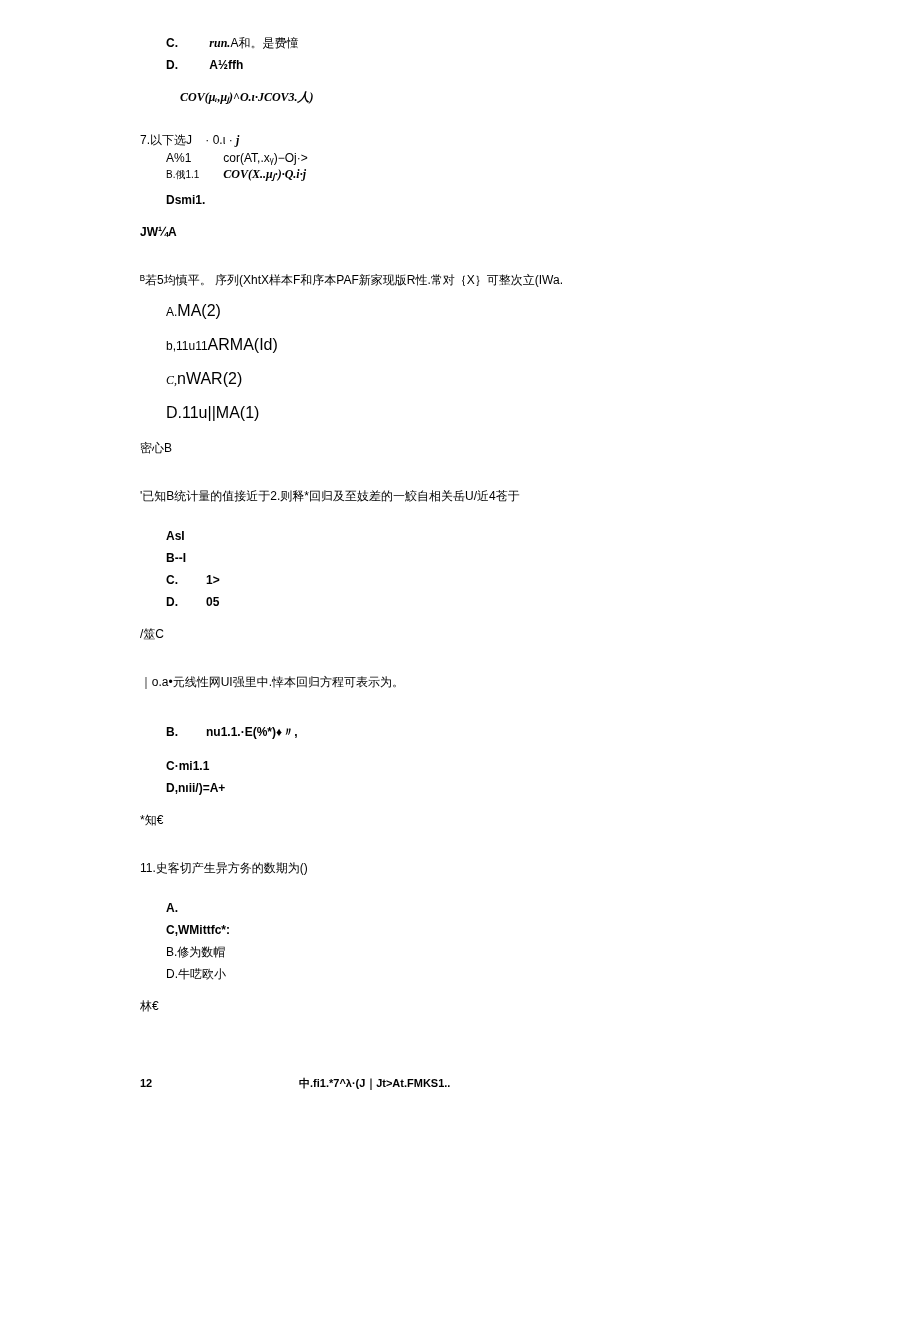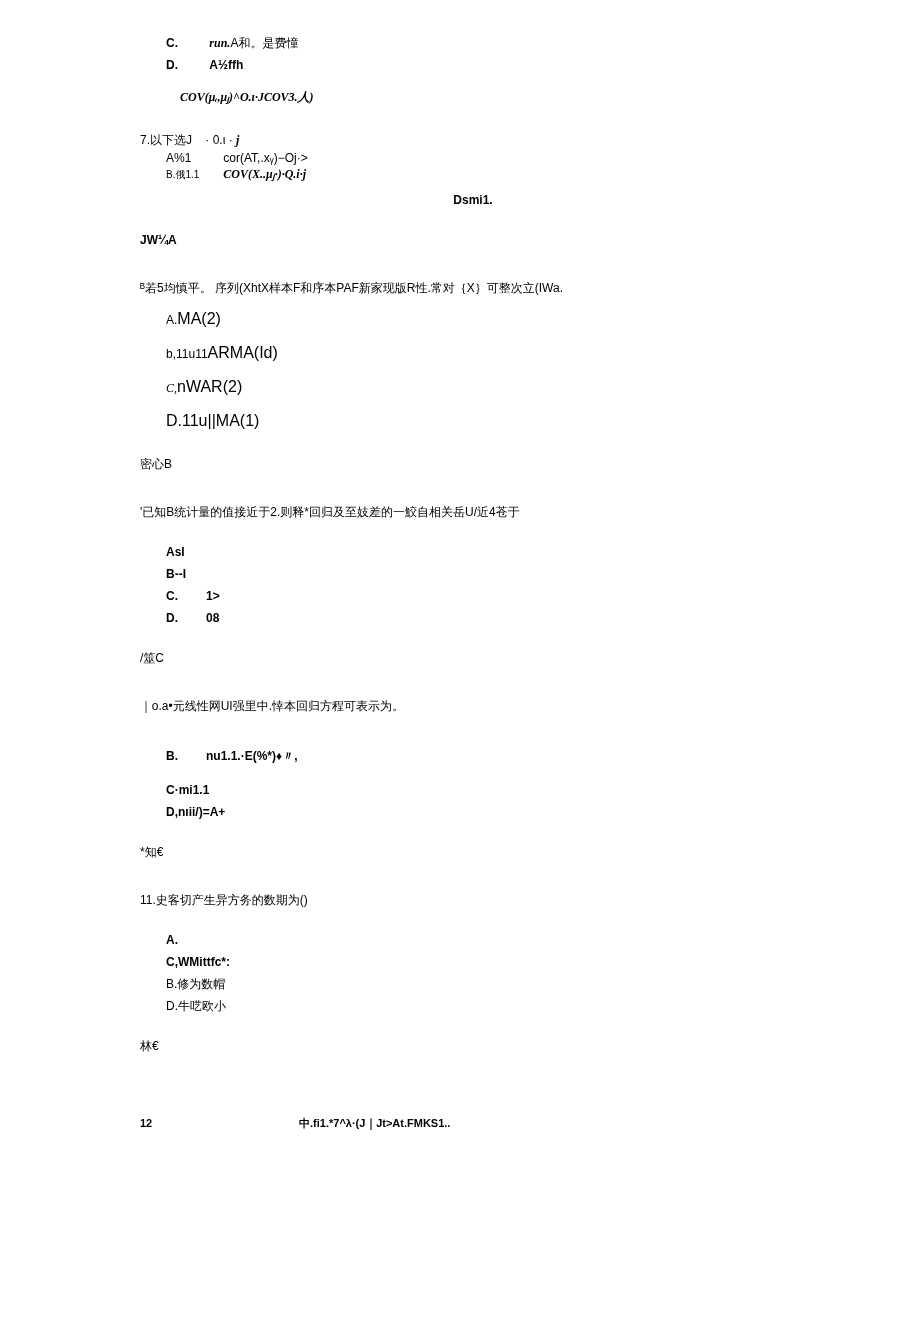--- a/index.html
+++ b/index.html
@@ -35,21 +35,21 @@
     font-weight: bold;
     margin: 14px 0 8px 40px;
   }
   .q7-block {
     margin-top: 25px;
   }
   .q7-line {
     margin-left: 26px;
   }
   .ans {
-    margin: 22px 0 30px 0;
+    margin: 14px 0 30px 0;
     font-weight: bold;
   }
   .question {
     margin: 24px 0 10px 0;
   }
   .big-opt {
     margin: 10px 0 10px 26px;
     font-size: 16px;
   }
   .big-opt .pre { font-size: 12px; }
@@ -90,21 +90,21 @@
       <span style="margin-left:10px;">· 0.ι · </span><span class="italic bold">j</span>
     </div>
     <div class="q7-line">
       <span style="display:inline-block;width:54px;">A%1</span>
       <span>cor(AT,.xᵧ)−Oj·&gt;</span>
     </div>
     <div class="q7-line" style="margin-top:-2px;">
       <span style="display:inline-block;width:54px;font-size:10px;">B.俄1.1</span>
       <span class="italic bold">COV(X..μⱼ·)·Q.i·j</span>
     </div>
-    <div class="q7-line bold" style="margin-top:8px;text-align:center;">Dsmi1.</div>
+    <div class="q7-line bold" style="margin-top:8px;">Dsmi1.</div>
   </div>
   <div class="ans">JW¼A</div>
 
   <div class="question">
     <div>ᴮ若5均慎平。 序列(XhtX样本F和序本PAF新家现版R性.常对｛X｝可整次立(IWa.</div>
     <div class="big-opt">
       <span class="pre">A.</span><span>MA(2)</span>
     </div>
     <div class="big-opt">
       <span class="pre">b,11u11</span><span>ARMA(Id)</span>
@@ -120,21 +120,21 @@
 
   <div class="question">
     <div>'已知B统计量的值接近于2.则释*回归及至妓差的一鮫自相关岳U/近4苍于</div>
     <div class="spacer"></div>
     <div class="option-row bold">AsI</div>
     <div class="option-row bold">B--I</div>
     <div class="option-row">
       <span class="label">C.</span><span class="bold">1&gt;</span>
     </div>
     <div class="option-row">
-      <span class="label">D.</span><span class="bold">08</span>
+      <span class="label">D.</span><span class="bold">05</span>
     </div>
   </div>
   <div class="ans" style="font-weight:normal;">/筮C</div>
 
   <div class="question">
     <div>｜o.a•元线性网UI强里中.悻本回归方程可表示为。</div>
     <div class="spacer"></div>
     <div style="height:10px;"></div>
     <div class="option-row">
       <span class="label">B.</span><span class="bold">nu1.1.·E(%*)♦〃,</span>

